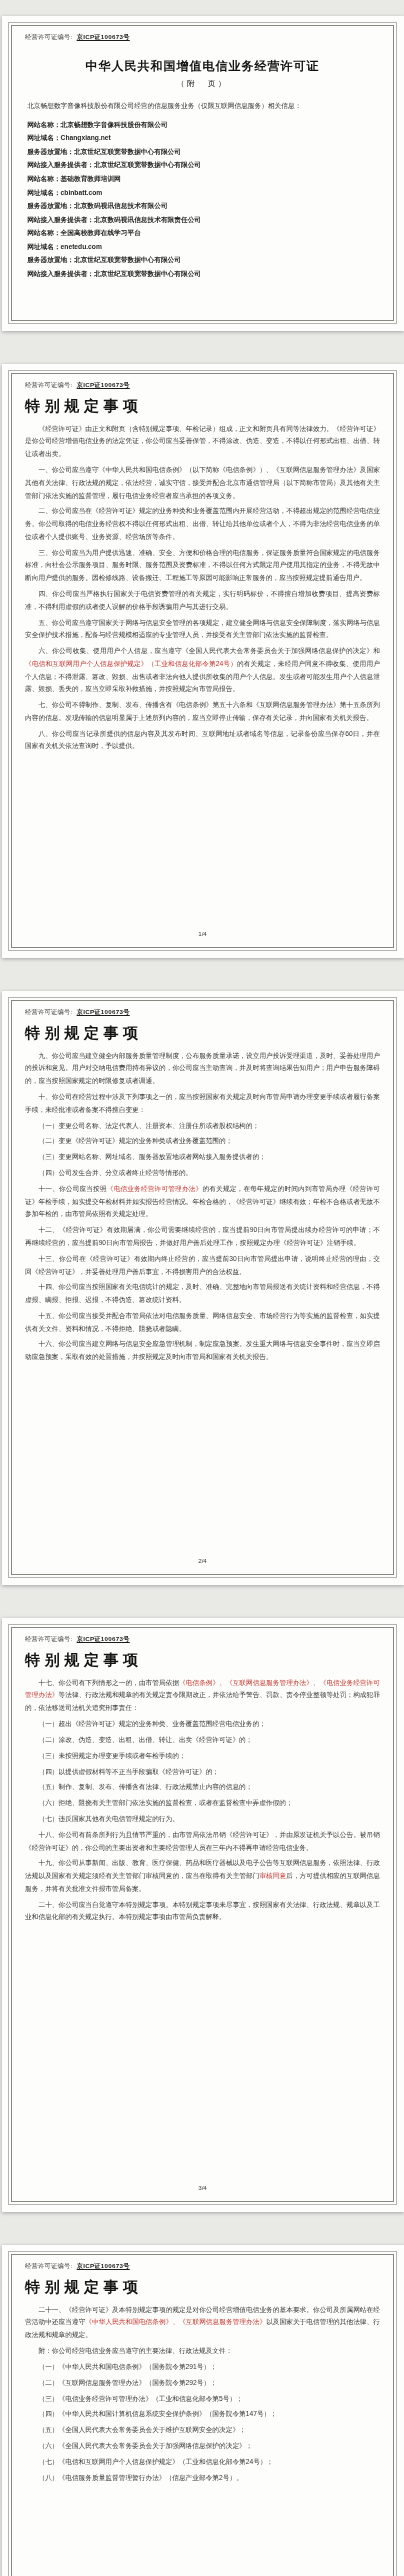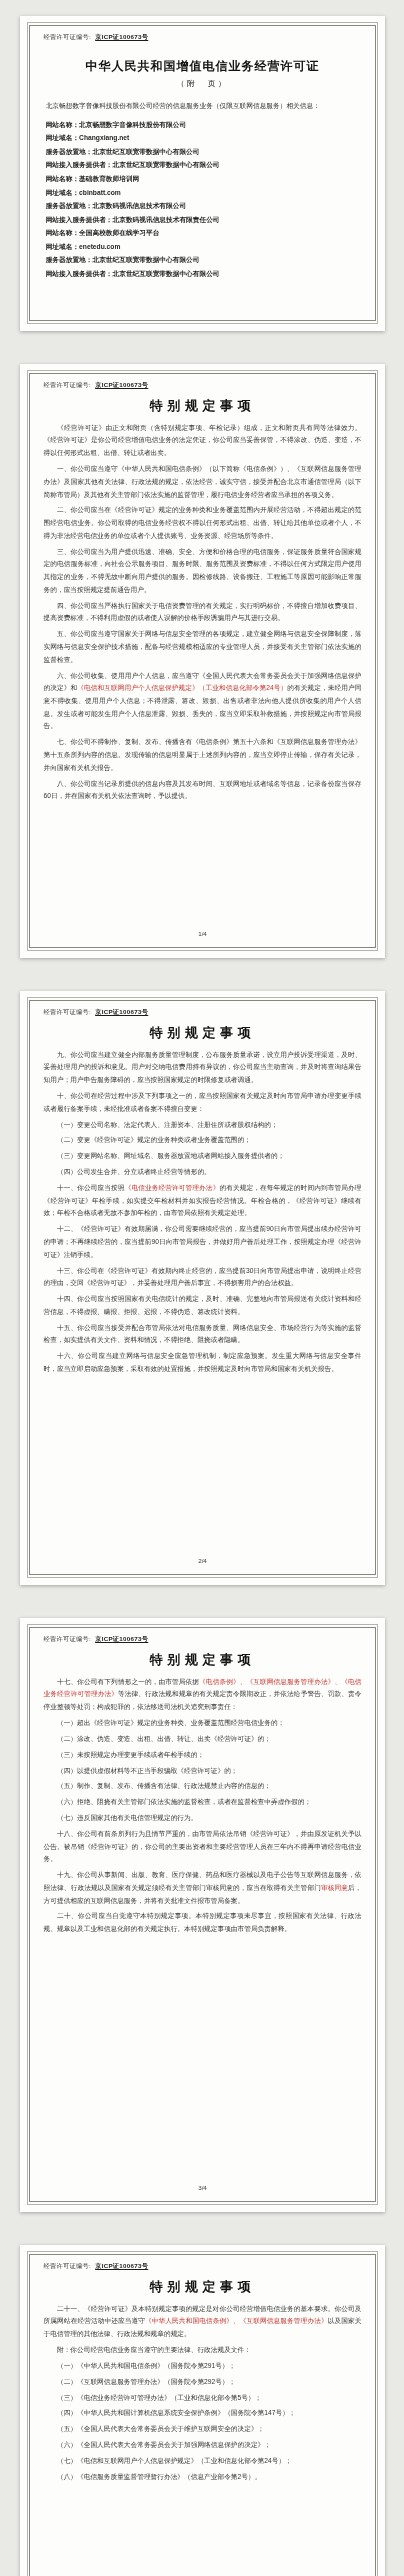--- a/index.html
+++ b/index.html
@@ -4,21 +4,21 @@
 <style>
   html, body { margin:0; padding:0; }
   body {
     width:405px;
     background:#e9e9e6;
     font-family:"Liberation Sans", sans-serif;
     -webkit-font-smoothing:antialiased;
   }
   .page-stack { padding:15.5px 0 20.6px; }
   .sheet {
-    width:365px;
+    width:402px;
     margin:0 auto 33px;
     background:#fdfdfb;
     box-shadow:0 1px 3.6px rgba(0,0,0,.3);
     position:relative;
     box-sizing:border-box;
   }
   .sheet:last-child { margin-bottom:0; }
   .cover { height:315px; }
   .prov  { height:594px; }
   .frame { position:absolute; inset:6.7px; border:0.5px solid #b4b4ae; }
@@ -45,21 +45,21 @@
   .cover-intro {
     font-size:6.7px; line-height:1.85; color:#2c2c2c;
     margin:0 2.1px 5.2px;
   }
   .entries { margin:0 2.1px; }
   .entry { font-size:6.7px; line-height:2.02; color:#1f1f1f; }
   .entry .lab { font-weight:700; }
   .entry .val { font-weight:700; }
   
   .prov-title {
-    text-align:center; font-size:13px; font-weight:700;
+    font-size:15px; font-weight:700;
     letter-spacing:4.6px; color:#141414; margin:6.2px 0 7.2px;
   }
   .body p {
     font-size:6.7px; line-height:1.9;
     text-align:justify; text-indent:2em;
     margin:0 0 3.1px; color:#333333;
   }
   .red { color:#c0302a; }
   .pageno {
     position:absolute; bottom:10.3px; left:0; right:0;

